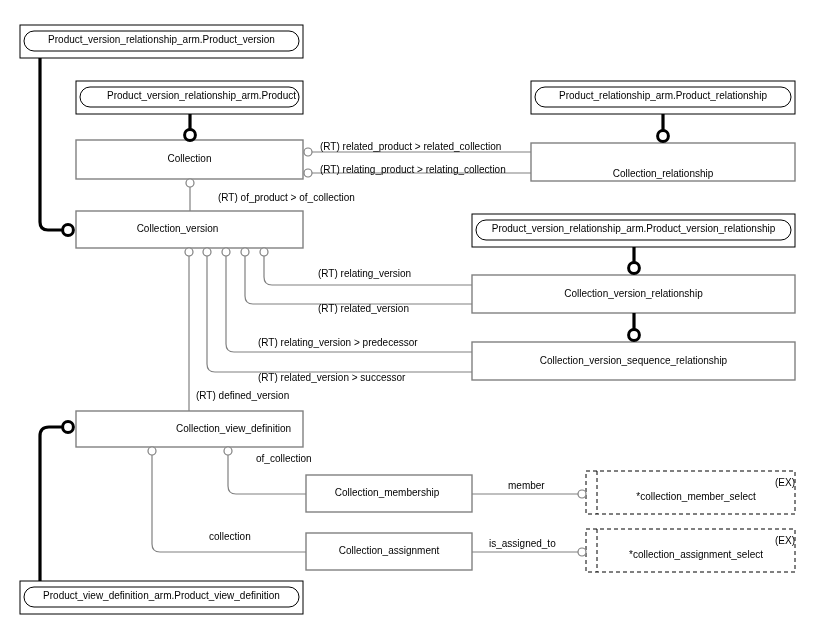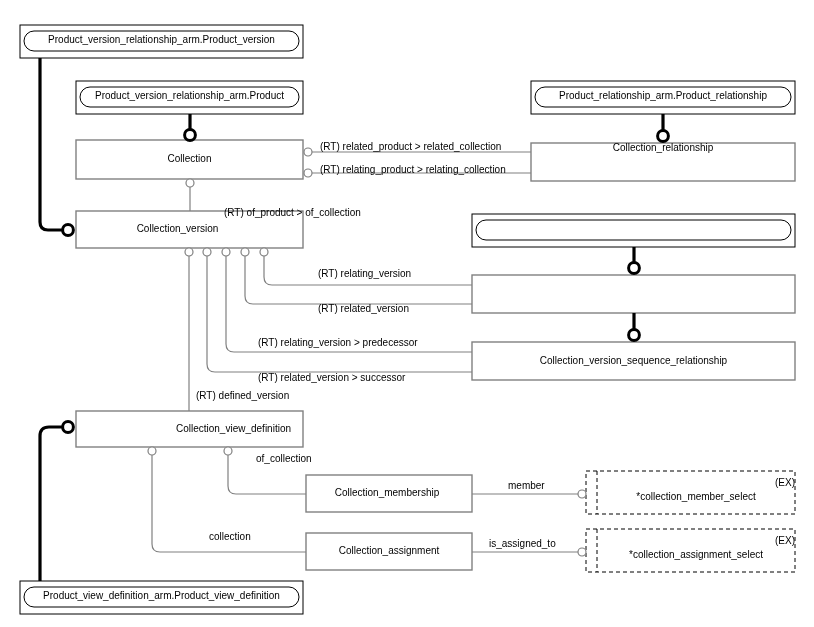--- a/index.html
+++ b/index.html
@@ -156,40 +156,42 @@
     </g>
 
     <g>
       <line x1="472" y1="552" x2="578" y2="552" stroke="#808080" stroke-width="1.2"></line>
       <circle cx="582" cy="552" r="4" fill="#ffffff" stroke="#808080" stroke-width="1.2"></circle>
     </g>
 
   </svg>
 
   <div class="lbl entity-name" style="left:24px;top:34px;width:275px;">Product_version_relationship_arm.Product_version</div>
-  <div class="lbl entity-name" style="left:80px;top:90px;width:219px;">Product_version_relationship_arm.Product</div>
+  <div class="lbl entity-name" style="left:80px;top:90px;width:219px;padding-left:12px;">Product_version_relationship_arm.Product</div>
   <div class="lbl entity-name" style="left:535px;top:90px;width:256px;">Product_relationship_arm.Product_relationship</div>
+  <div class="lbl entity-name" style="left:476px;top:223px;width:315px;">Product_version_relationship_arm.Product_version_relationship</div>
   <div class="lbl entity-name" style="left:24px;top:590px;width:275px;">Product_view_definition_arm.Product_view_definition</div>
 
   <div class="lbl entity-name" style="left:76px;top:153px;width:227px;">Collection</div>
   <div class="lbl entity-name" style="left:64px;top:223px;width:227px;">Collection_version</div>
-  <div class="lbl entity-name" style="left:531px;top:142px;width:264px;">Collection_relationship</div>
+  <div class="lbl entity-name" style="left:531px;top:168px;width:264px;">Collection_relationship</div>
+  <div class="lbl entity-name" style="left:472px;top:288px;width:323px;">Collection_version_relationship</div>
   <div class="lbl entity-name" style="left:472px;top:355px;width:323px;">Collection_version_sequence_relationship</div>
   <div class="lbl entity-name" style="left:76px;top:423px;width:227px;padding-left:44px;">Collection_view_definition</div>
   <div class="lbl entity-name" style="left:306px;top:487px;width:162px;">Collection_membership</div>
   <div class="lbl entity-name" style="left:306px;top:545px;width:166px;">Collection_assignment</div>
 
   <div class="lbl ex-line1" style="left:597px;top:477px;width:198px;">(EX)</div>
   <div class="lbl ex-line2" style="left:597px;top:491px;width:198px;">*collection_member_select</div>
   <div class="lbl ex-line1" style="left:597px;top:535px;width:198px;">(EX)</div>
   <div class="lbl ex-line2" style="left:597px;top:549px;width:198px;">*collection_assignment_select</div>
 
   <div class="lbl rel-label" style="left:320px;top:141px;">(RT) related_product &gt; related_collection</div>
   <div class="lbl rel-label" style="left:320px;top:164px;">(RT) relating_product &gt; relating_collection</div>
-  <div class="lbl rel-label" style="left:224px;top:192px;margin-top:15px;">(RT) of_product &gt; of_collection</div>
+  <div class="lbl rel-label" style="left:218px;top:192px;">(RT) of_product &gt; of_collection</div>
   <div class="lbl rel-label" style="left:318px;top:268px;">(RT) relating_version</div>
   <div class="lbl rel-label" style="left:318px;top:303px;">(RT) related_version</div>
   <div class="lbl rel-label" style="left:258px;top:337px;">(RT) relating_version &gt; predecessor</div>
   <div class="lbl rel-label" style="left:258px;top:372px;">(RT) related_version &gt; successor</div>
   <div class="lbl rel-label" style="left:196px;top:390px;">(RT) defined_version</div>
   <div class="lbl rel-label" style="left:256px;top:453px;">of_collection</div>
   <div class="lbl rel-label" style="left:209px;top:531px;">collection</div>
   <div class="lbl rel-label" style="left:508px;top:480px;">member</div>
   <div class="lbl rel-label" style="left:489px;top:538px;">is_assigned_to</div>
 

